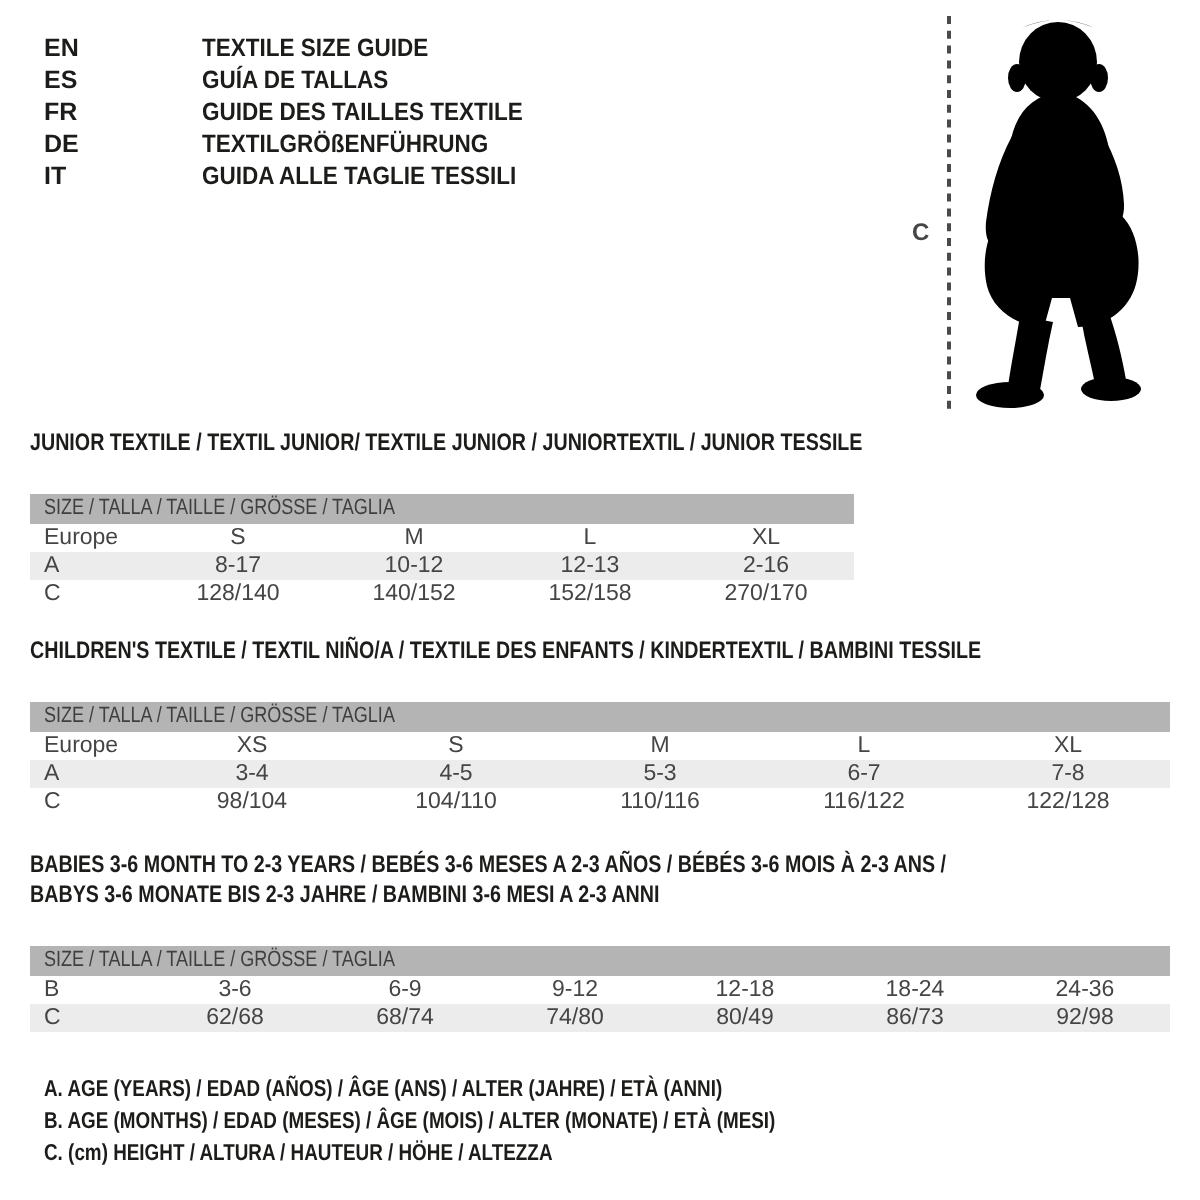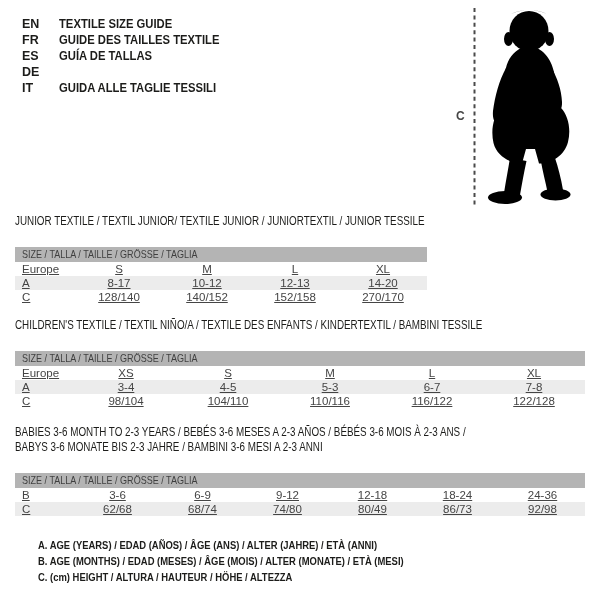--- a/index.html
+++ b/index.html
@@ -14,68 +14,69 @@
   html,body{margin:0;padding:0;}
   body{background:#fff;font-family:"Liberation Sans",sans-serif;}
   .canvas{position:relative;width:600px;height:600px;background:var(--background,#fff);overflow:hidden;}
 
   
   .cond{display:inline-block;transform:scaleX(0.82);transform-origin:0 50%;white-space:nowrap;}
   .cond90{display:inline-block;transform:scaleX(0.9);transform-origin:0 50%;white-space:nowrap;}
 
   
   .langs{position:absolute;left:22px;top:16px;}
-  .lrow{display:flex;height:16px;line-height:16px;font-size:12.5px;font-weight:bold;color:var(--text_title,#1c1c1a);}
+  .lrow{display:flex;height:16px;line-height:16px;font-size:12.5px;font-weight:bold;color:var(--text_title,#1c1c1a);gap:42px;}
   .lcode{width:37px;flex:0 0 37px;}
   .llabel{white-space:nowrap;}
 
   
   .figC{position:absolute;left:456px;top:109px;height:14px;line-height:14px;font-size:12px;font-weight:bold;color:var(--text_table,#454545);}
   .dashsvg{position:absolute;left:472px;top:7px;}
   .dash{stroke:var(--dashed_line,#4a4a4a);stroke-width:2;}
   .silsvg{position:absolute;left:484px;top:8px;}
   .sil{fill:var(--silhouette,#000);}
 
   
   .tblock{position:absolute;}
   .t1{left:15px;top:214px;width:412px;}
   .t2{left:15px;top:318px;width:570px;}
   .t3{left:15px;top:425px;width:570px;}
   .ttitles{margin-bottom:11px;}
-  .ttitle{height:15px;line-height:15px;font-size:12px;font-weight:normal;color:var(--text_title,#1c1c1a);}
+  .ttitle{height:15px;line-height:15px;font-size:12px;font-weight:bold;color:var(--text_title,#1c1c1a);}
   .sbar{height:15px;line-height:15px;background:var(--header_bar,#b4b4b4);color:#3f3f3f;font-size:11px;padding-left:7px;margin-top:18px;}
-  .trow{display:flex;height:14px;line-height:14px;font-size:11.5px;color:var(--text_table,#454545);text-decoration:underline;}
+  .trow{display:flex;height:14px;line-height:14px;font-size:11.5px;color:var(--text_table,#454545);}
   .trow.shaded{background:var(--row_shaded,#ececec);}
   .tlabel{width:60px;flex:0 0 60px;padding-left:7px;box-sizing:border-box;}
   .tcell{flex:1;text-align:center;}
 
   
-  .legend{position:absolute;left:38px;top:537px;}
+  .legend{position:absolute;left:22px;top:537px;}
   .legline{height:16px;line-height:16px;font-size:11.5px;font-weight:bold;color:var(--text_title,#1c1c1a);}
 </style>
 </head>
 <body>
 
 <div class="canvas">
 
   <div class="langs">
     <div class="lrow">
       <span class="lcode">EN</span>
       <span class="llabel"><span class="cond90">TEXTILE SIZE GUIDE</span></span>
     </div>
     <div class="lrow">
+      <span class="lcode">ES</span>
+      <span class="llabel"><span class="cond90">GUÍA DE TALLAS</span></span>
+    </div>
+    <div class="lrow">
       <span class="lcode">FR</span>
       <span class="llabel"><span class="cond90">GUIDE DES TAILLES TEXTILE</span></span>
     </div>
     <div class="lrow">
-      <span class="lcode">ES</span>
-      <span class="llabel"><span class="cond90">GUÍA DE TALLAS</span></span>
-    </div>
-    <div class="lrow">
       <span class="lcode">DE</span>
+      <span class="llabel"><span class="cond90">TEXTILGRÖßENFÜHRUNG</span></span>
     </div>
     <div class="lrow">
       <span class="lcode">IT</span>
       <span class="llabel"><span class="cond90">GUIDA ALLE TAGLIE TESSILI</span></span>
     </div>
   </div>
 
   <div class="figC">C</div>
   <svg class="dashsvg" width="5" height="201" viewBox="0 0 5 201">
     <line class="dash" x1="2.5" y1="1" x2="2.5" y2="200" stroke-dasharray="4 3.4"></line>
@@ -115,21 +116,21 @@
         <div class="tcell">S</div>
         <div class="tcell">M</div>
         <div class="tcell">L</div>
         <div class="tcell">XL</div>
       </div>
       <div class="trow shaded">
         <div class="tlabel">A</div>
         <div class="tcell">8-17</div>
         <div class="tcell">10-12</div>
         <div class="tcell">12-13</div>
-        <div class="tcell">14-20</div>
+        <div class="tcell">2-16</div>
       </div>
       <div class="trow">
         <div class="tlabel">C</div>
         <div class="tcell">128/140</div>
         <div class="tcell">140/152</div>
         <div class="tcell">152/158</div>
         <div class="tcell">270/170</div>
       </div>
     </div>
   <div class="tblock t2">

